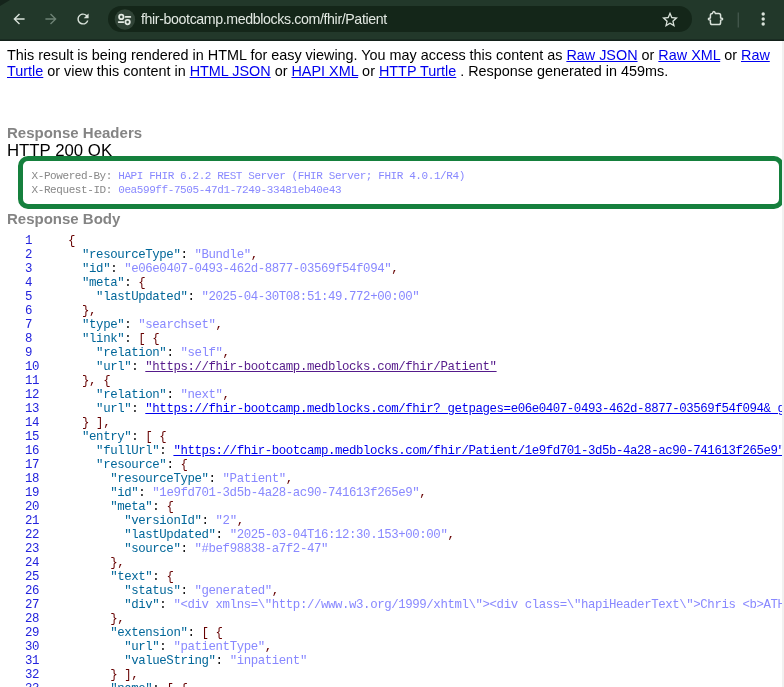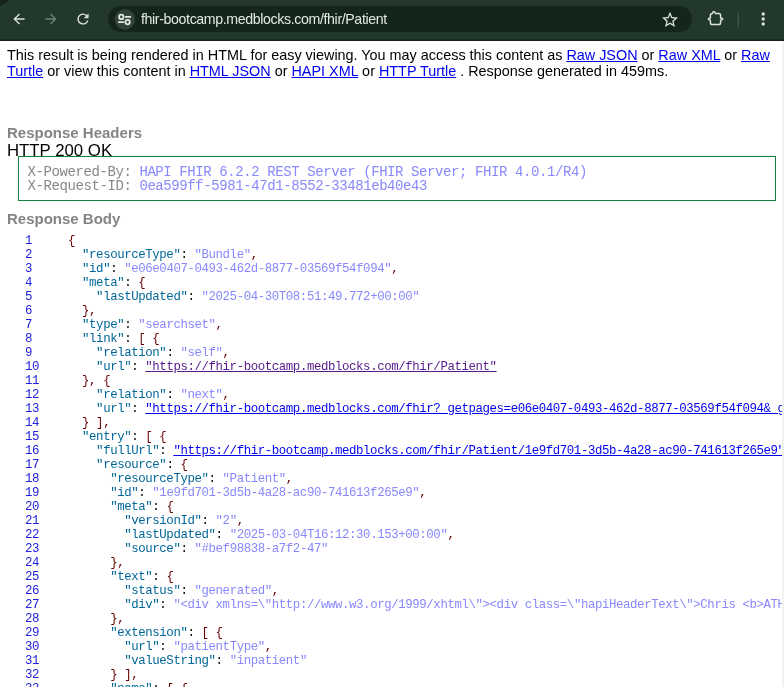--- a/index.html
+++ b/index.html
@@ -6,22 +6,22 @@
   body{width:784px;height:687px;overflow:hidden;position:relative;background:#fff;
        font-family:"Liberation Sans",sans-serif;}
   .abs{position:absolute;}
   
   #toolbar{position:absolute;left:0;top:0;width:736px;height:41px;}
   
   #para{left:7px;top:47px;width:779px;font-size:14.4px;line-height:16px;color:#000;}
   #para a{color:#0000EE;text-decoration:underline;}
   #http{left:7px;top:95.6px;font-size:16.8px;font-weight:normal;line-height:17px;color:#000;margin-top:46px;}
   .sect{left:7px;font-size:15px;font-weight:bold;line-height:16px;color:#848484;}
-  #box{left:17.5px;top:156px;width:747px;height:28px;border:1px solid #15803d;border-radius:0;
-       padding:7.5px 0 7.5px 9px;font-family:"Liberation Mono",monospace;font-size:14px;letter-spacing:-0.41px;line-height:14px;}
+  #box{left:17.5px;top:156px;width:747px;height:28px;border:5px solid #15803d;border-radius:10px;
+       padding:7.5px 0 7.5px 9px;font-family:"Liberation Mono",monospace;font-size:11px;letter-spacing:-0.41px;line-height:14px;}
   .hn{color:#888;}
   .hv{color:#8888FF;}
   #nums{left:25px;top:234px;font-family:"Liberation Mono",monospace;font-size:12.4px;letter-spacing:-0.41px;line-height:14px;color:#2222DD;white-space:pre;}
   #code{margin:0;left:68px;top:234px;font-family:"Liberation Mono",monospace;font-size:12.4px;letter-spacing:-0.41px;line-height:14px;color:#000;white-space:pre;}
   #code .k{color:#006699;}
   #code .v{color:#8888FF;}
   #code .c{color:#660000;}
   #code a.u{color:#0000EE;}
   #code a.p{color:#551A8B;}
   #sbar{left:782px;top:41px;width:2px;height:646px;background:#f1f1f1;}
@@ -75,21 +75,21 @@
   </g>
 </svg>
 </div>
 
 <div id="para" class="abs">This result is being rendered in HTML for easy viewing. You may access this content as <a href="#">Raw JSON</a> or <a href="#">Raw XML</a> or <a href="#">Raw<br>Turtle</a> or view this content in <a href="#">HTML JSON</a> or <a href="#">HAPI XML</a> or <a href="#">HTTP Turtle</a> . Response generated in 459ms.</div>
 
 <div id="http" class="abs">HTTP 200 OK</div>
 
 <div class="abs sect" style="top:125px;">Response Headers</div>
 
-<div id="box" class="abs"><span class="hn">X-Powered-By:</span> <span class="hv">HAPI FHIR 6.2.2 REST Server (FHIR Server; FHIR 4.0.1/R4)</span><br><span class="hn">X-Request-ID:</span> <span class="hv">0ea599ff-5981-47d1-8552-33481eb40e43</span></div>
+<div id="box" class="abs"><span class="hn">X-Powered-By:</span> <span class="hv">HAPI FHIR 6.2.2 REST Server (FHIR Server; FHIR 4.0.1/R4)</span><br><span class="hn">X-Request-ID:</span> <span class="hv">0ea599ff-7505-47d1-7249-33481eb40e43</span></div>
 
 <div class="abs sect" style="top:211px;">Response Body</div>
 
 <div id="nums" class="abs">1
 2
 3
 4
 5
 6
 7

